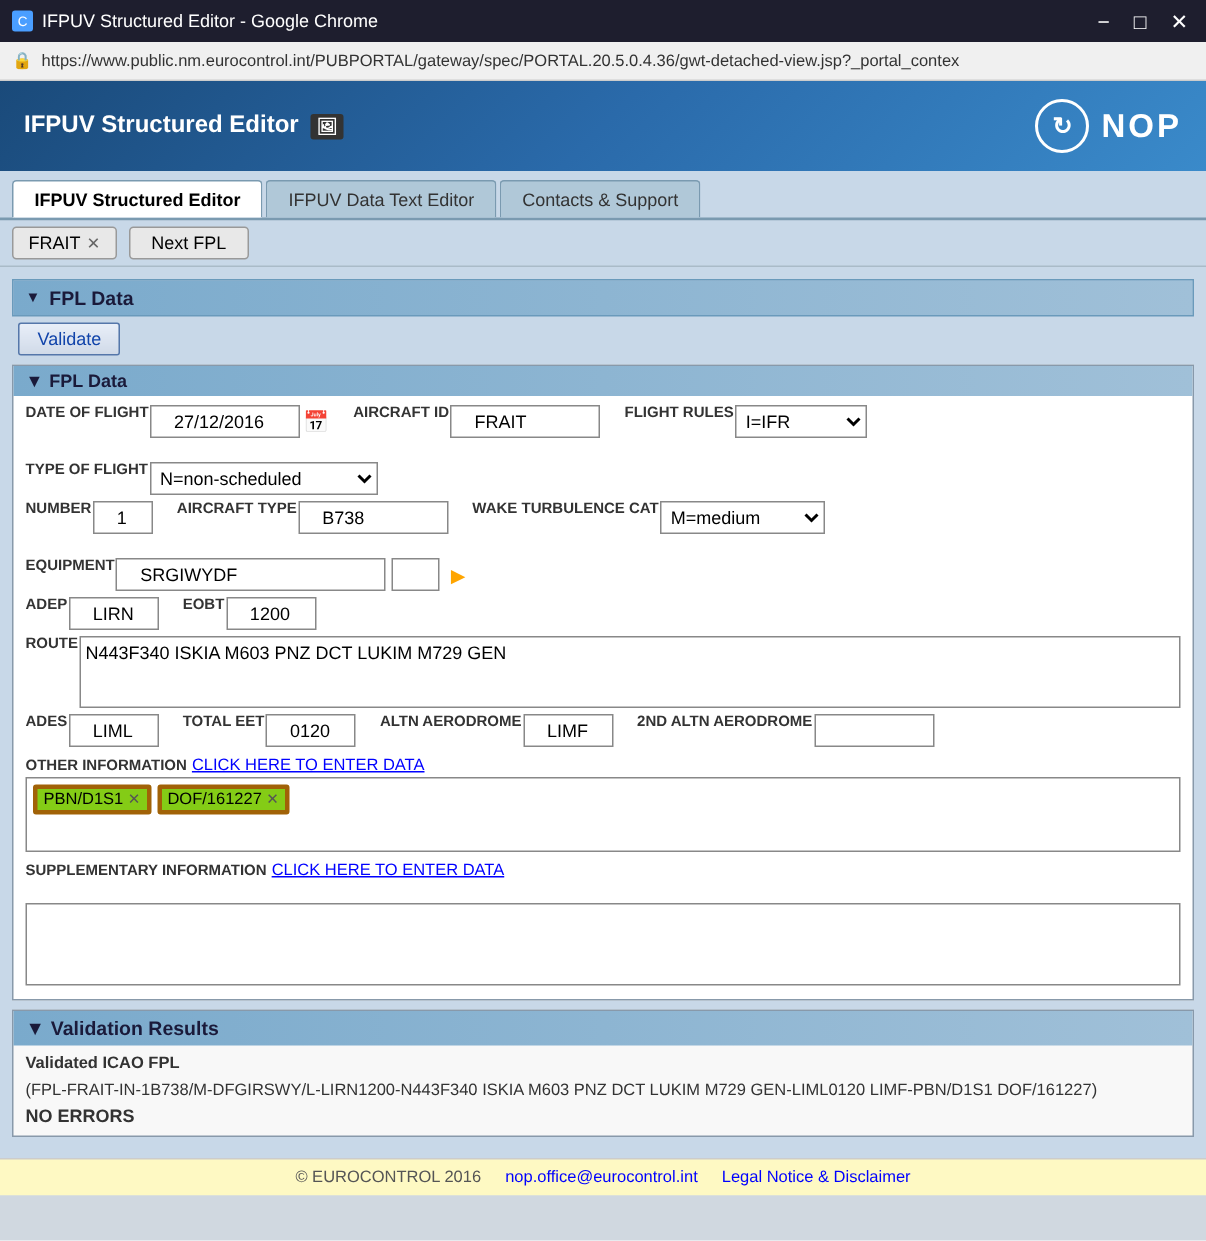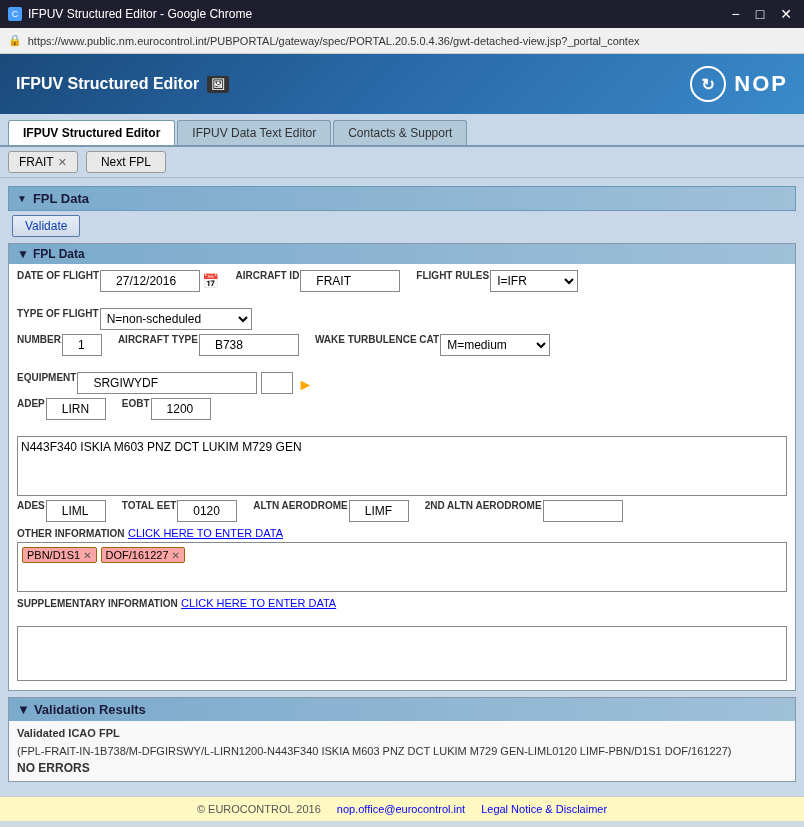--- a/index.html
+++ b/index.html
@@ -189,27 +189,26 @@
     }
 
     .equipment-row { display: flex; align-items: flex-end; gap: 4px; }
     .equipment-input { width: 180px; }
     .equipment-l { width: 30px; }
     .equipment-arrow { color: orange; font-size: 16px; cursor: pointer; }
 
     
     .route-textarea {
       width: 100%;
-      height: 60px;
+      height: 48px;
       border: 1px solid #888;
       font-size: 12px;
       padding: 3px;
       resize: none;
       font-family: Arial, sans-serif;
-      margin-top: 12px;
     }
 
     
     .altn-row { display: flex; gap: 16px; margin-bottom: 4px; flex-wrap: wrap; }
 
     
     .click-link { color: blue; text-decoration: underline; cursor: pointer; font-size: 11px; }
 
     
     .tags-area {
@@ -217,22 +216,22 @@
       min-height: 50px;
       padding: 4px;
       background: white;
       margin-bottom: 4px;
       display: flex;
       flex-wrap: wrap;
       gap: 4px;
       align-content: flex-start;
     }
     .tag {
-      background: #fca5a5;
-      border: 1px solid #a16207;
+      background: #84cc16;
+      border: 3px solid #a16207;
       border-radius: 2px;
       padding: 1px 4px;
       font-size: 11px;
       display: flex;
       align-items: center;
       gap: 3px;
       text-align: right;
     }
     .tag .tag-x { cursor: pointer; color: #555; font-size: 10px; }
 
@@ -417,20 +416,21 @@
         <input class="field-input field-input-short" type="text" value="LIRN" style="">
       </div>
       <div class="form-group">
         <span class="field-label">EOBT</span>
         <input class="field-input field-input-short" type="text" value="1200" style="">
       </div>
     </div>
 
     
     <div class="form-group" style="margin-bottom:4px;">
+      <span class="field-label">ROUTE</span>
       <textarea class="route-textarea" style="">N443F340 ISKIA M603 PNZ DCT LUKIM M729 GEN</textarea>
     </div>
 
     
     <div class="altn-row">
       <div class="form-group">
         <span class="field-label">ADES</span>
         <input class="field-input field-input-short" type="text" value="LIML" style="">
       </div>
       <div class="form-group">

